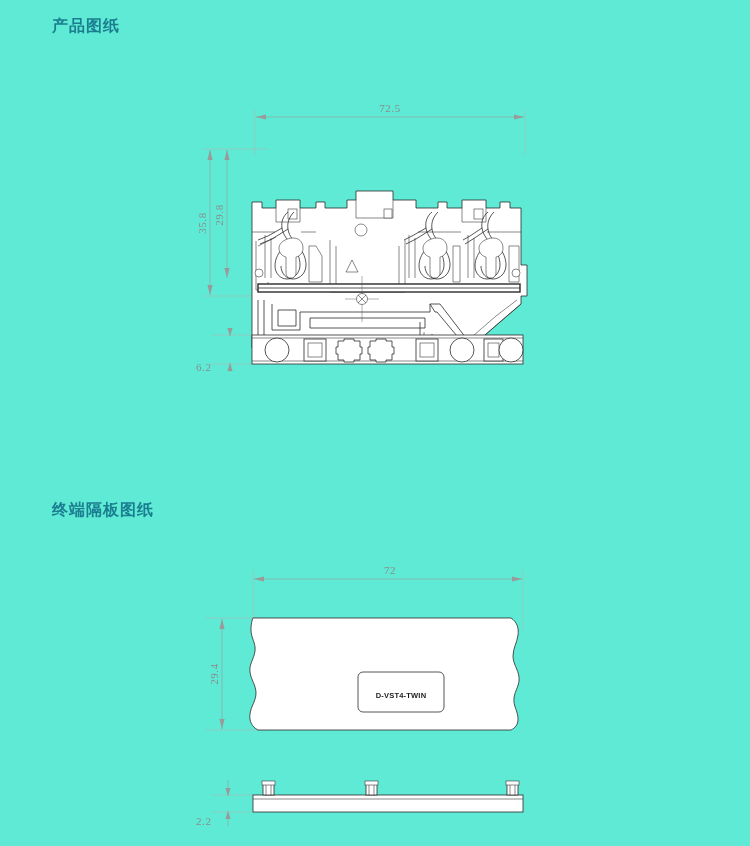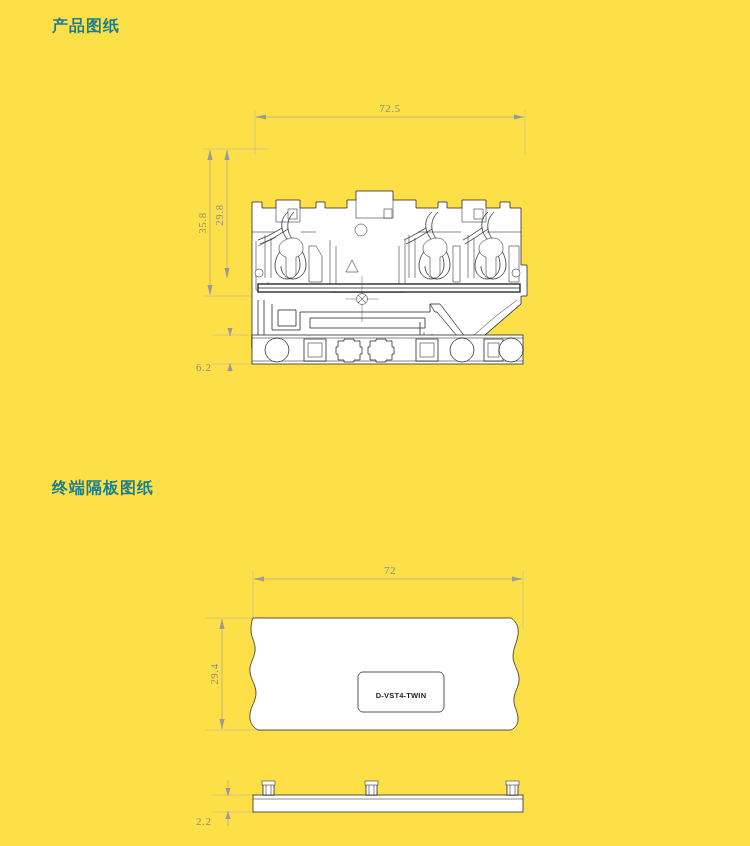--- a/index.html
+++ b/index.html
@@ -5,34 +5,34 @@
   * { box-sizing: border-box; }
   html, body {
     margin: 0; padding: 0;
     background: #ffffff;
     font-family: "Liberation Sans", sans-serif;
   }
   #page {
     position: relative;
     width: 750px;
     height: 846px;
-    background: #fde047;
+    background: #5eead4;
     overflow: hidden;
   }
   .section-title {
     position: absolute;
     font-size: 16px;
     font-weight: 700;
     letter-spacing: 1px;
     color: #1b7d90;
     font-family: "DejaVu Sans", "Liberation Sans", sans-serif;
     white-space: nowrap;
   }
   #title-product { left: 52px; top: 16px; }
-  #title-separator { left: 52px; top: 478px; }
+  #title-separator { left: 52px; top: 500px; }
 
   .drawing-svg {
     position: absolute;
     display: block;
   }
   #svg-product { left: 0px; top: 60px; }
   #svg-separator { left: 0px; top: 540px; }
 
   svg text.dim {
     font-family: "Liberation Serif", serif;

